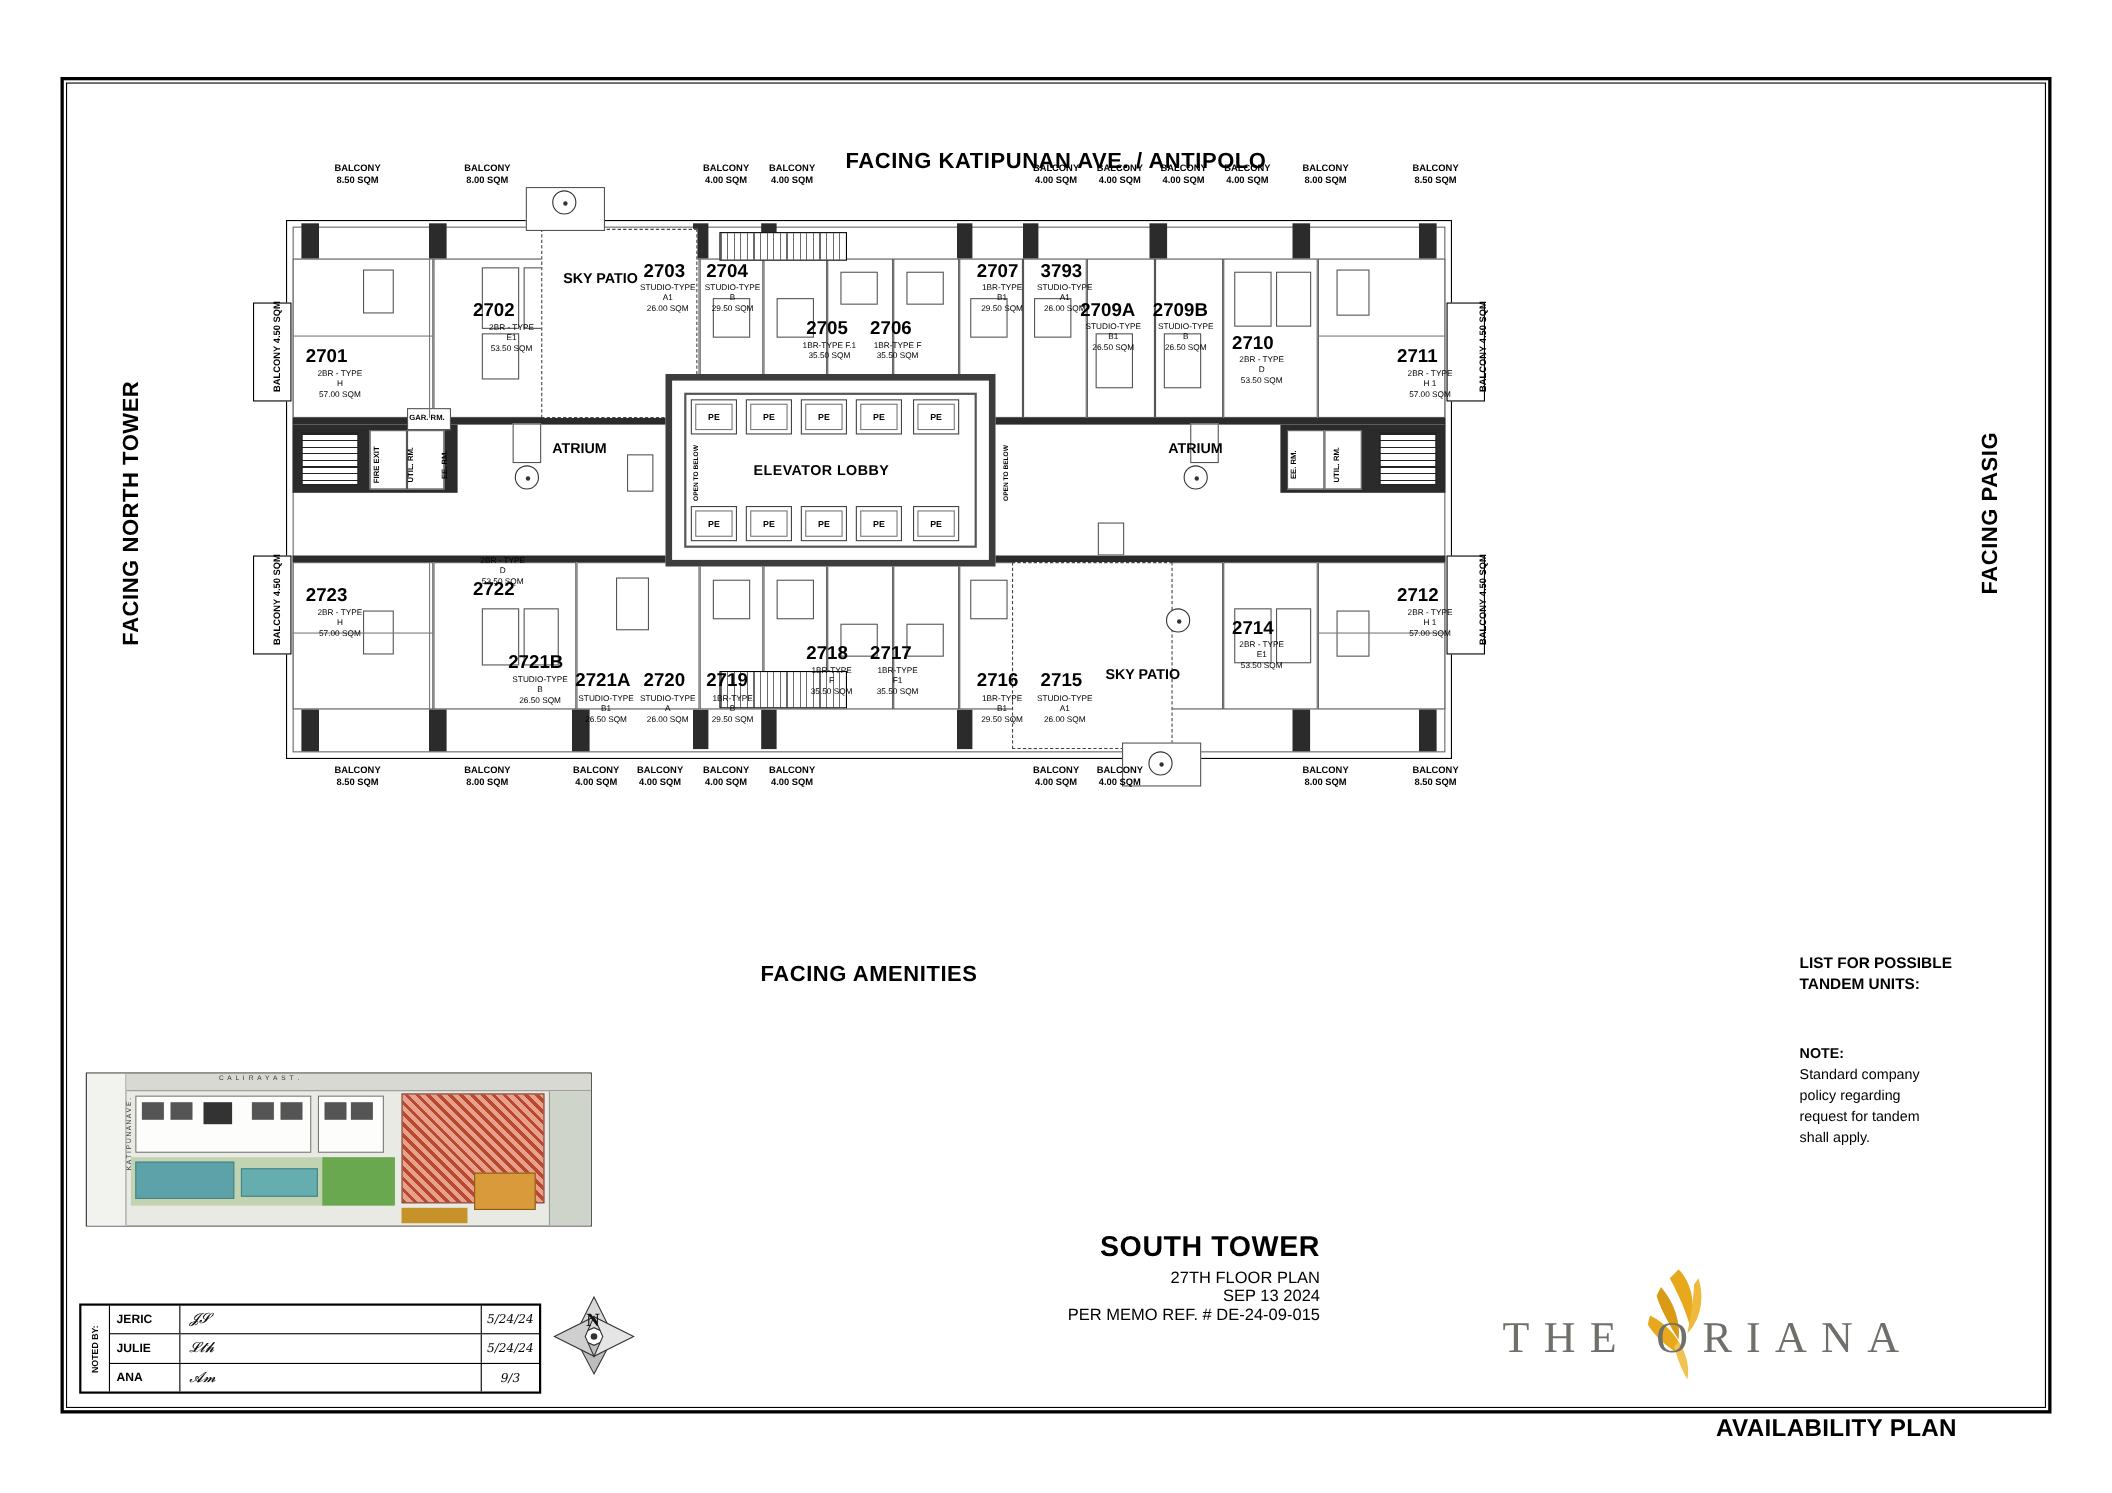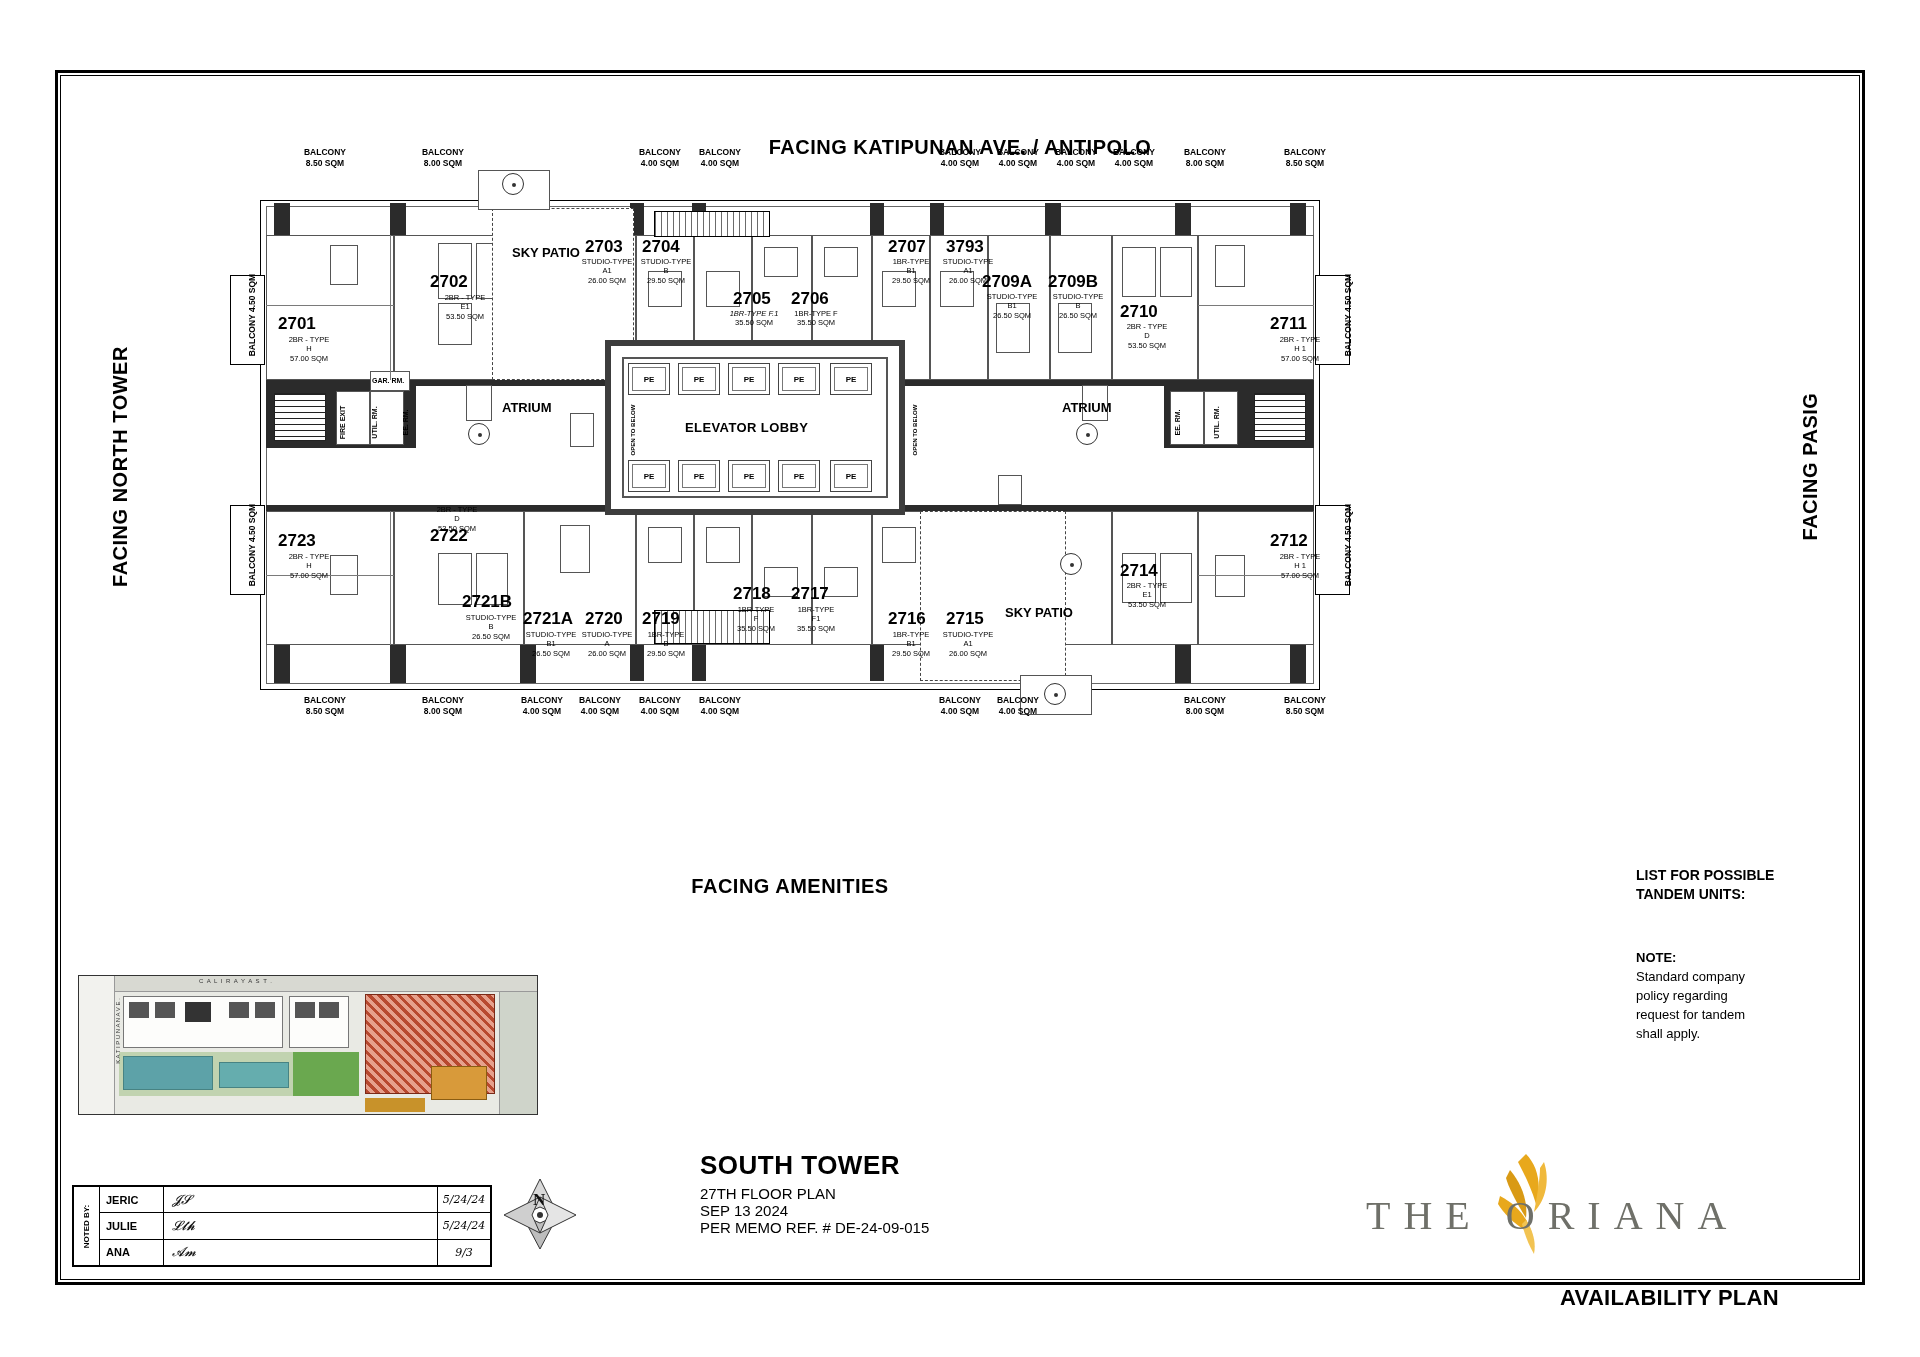--- a/index.html
+++ b/index.html
@@ -302,23 +302,23 @@
   }
   
   .north {
     position: absolute;
     left: 500px; top: 1175px;
     width: 80px; height: 78px;
   }
   
   .center-title {
     position: absolute;
-    left: 700px; top: 1150px;
+    left: 700px; top: 1118px;
     width: 500px;
-    text-align: left;
+    text-align: right;
   }
   .center-title .l1 { font-size: 26px; font-weight: bold; letter-spacing: .5px; }
   .center-title .l2 { font-size: 15px; margin-top: 4px; }
   .center-title .l3 { font-size: 15px; }
   .center-title .l4 { font-size: 15px; }
   
   .oriana {
     position: absolute;
     left: 1330px; top: 1140px;
     width: 520px; height: 120px;
@@ -558,21 +558,21 @@
 
     <div class="unit-num" style="left:355px; top:63px;">2703</div>
     <div class="unit-type" style="left:345px; top:82px; width:64px;"><span style="white-space:pre-line;">STUDIO-TYPE
 A1</span><br><span>26.00 SQM</span></div>
 
     <div class="unit-num" style="left:412px; top:63px;">2704</div>
     <div class="unit-type" style="left:404px; top:82px; width:64px;"><span style="white-space:pre-line;">STUDIO-TYPE
 B</span><br><span>29.50 SQM</span></div>
 
     <div class="unit-num" style="left:503px; top:115px;">2705</div>
-    <div class="unit-type" style="left:488px; top:134px; width:72px;"><span style="white-space:pre-line;font-style:italic;">1BR-TYPE F.1</span><br><span>35.50 SQM</span></div>
+    <div class="unit-type" style="left:488px; top:134px; width:72px;"><span style="white-space:pre-line;">1BR-TYPE F.1</span><br><span>35.50 SQM</span></div>
 
     <div class="unit-num" style="left:561px; top:115px;">2706</div>
     <div class="unit-type" style="left:550px; top:134px; width:72px;"><span style="white-space:pre-line;">1BR-TYPE F</span><br><span>35.50 SQM</span></div>
 
     <div class="unit-num" style="left:658px; top:63px;">2707</div>
     <div class="unit-type" style="left:650px; top:82px; width:62px;"><span style="white-space:pre-line;">1BR-TYPE
 B1</span><br><span>29.50 SQM</span></div>
 
     <div class="unit-num" style="left:716px; top:63px;">3793</div>
     <div class="unit-type" style="left:706px; top:82px; width:64px;"><span style="white-space:pre-line;">STUDIO-TYPE

